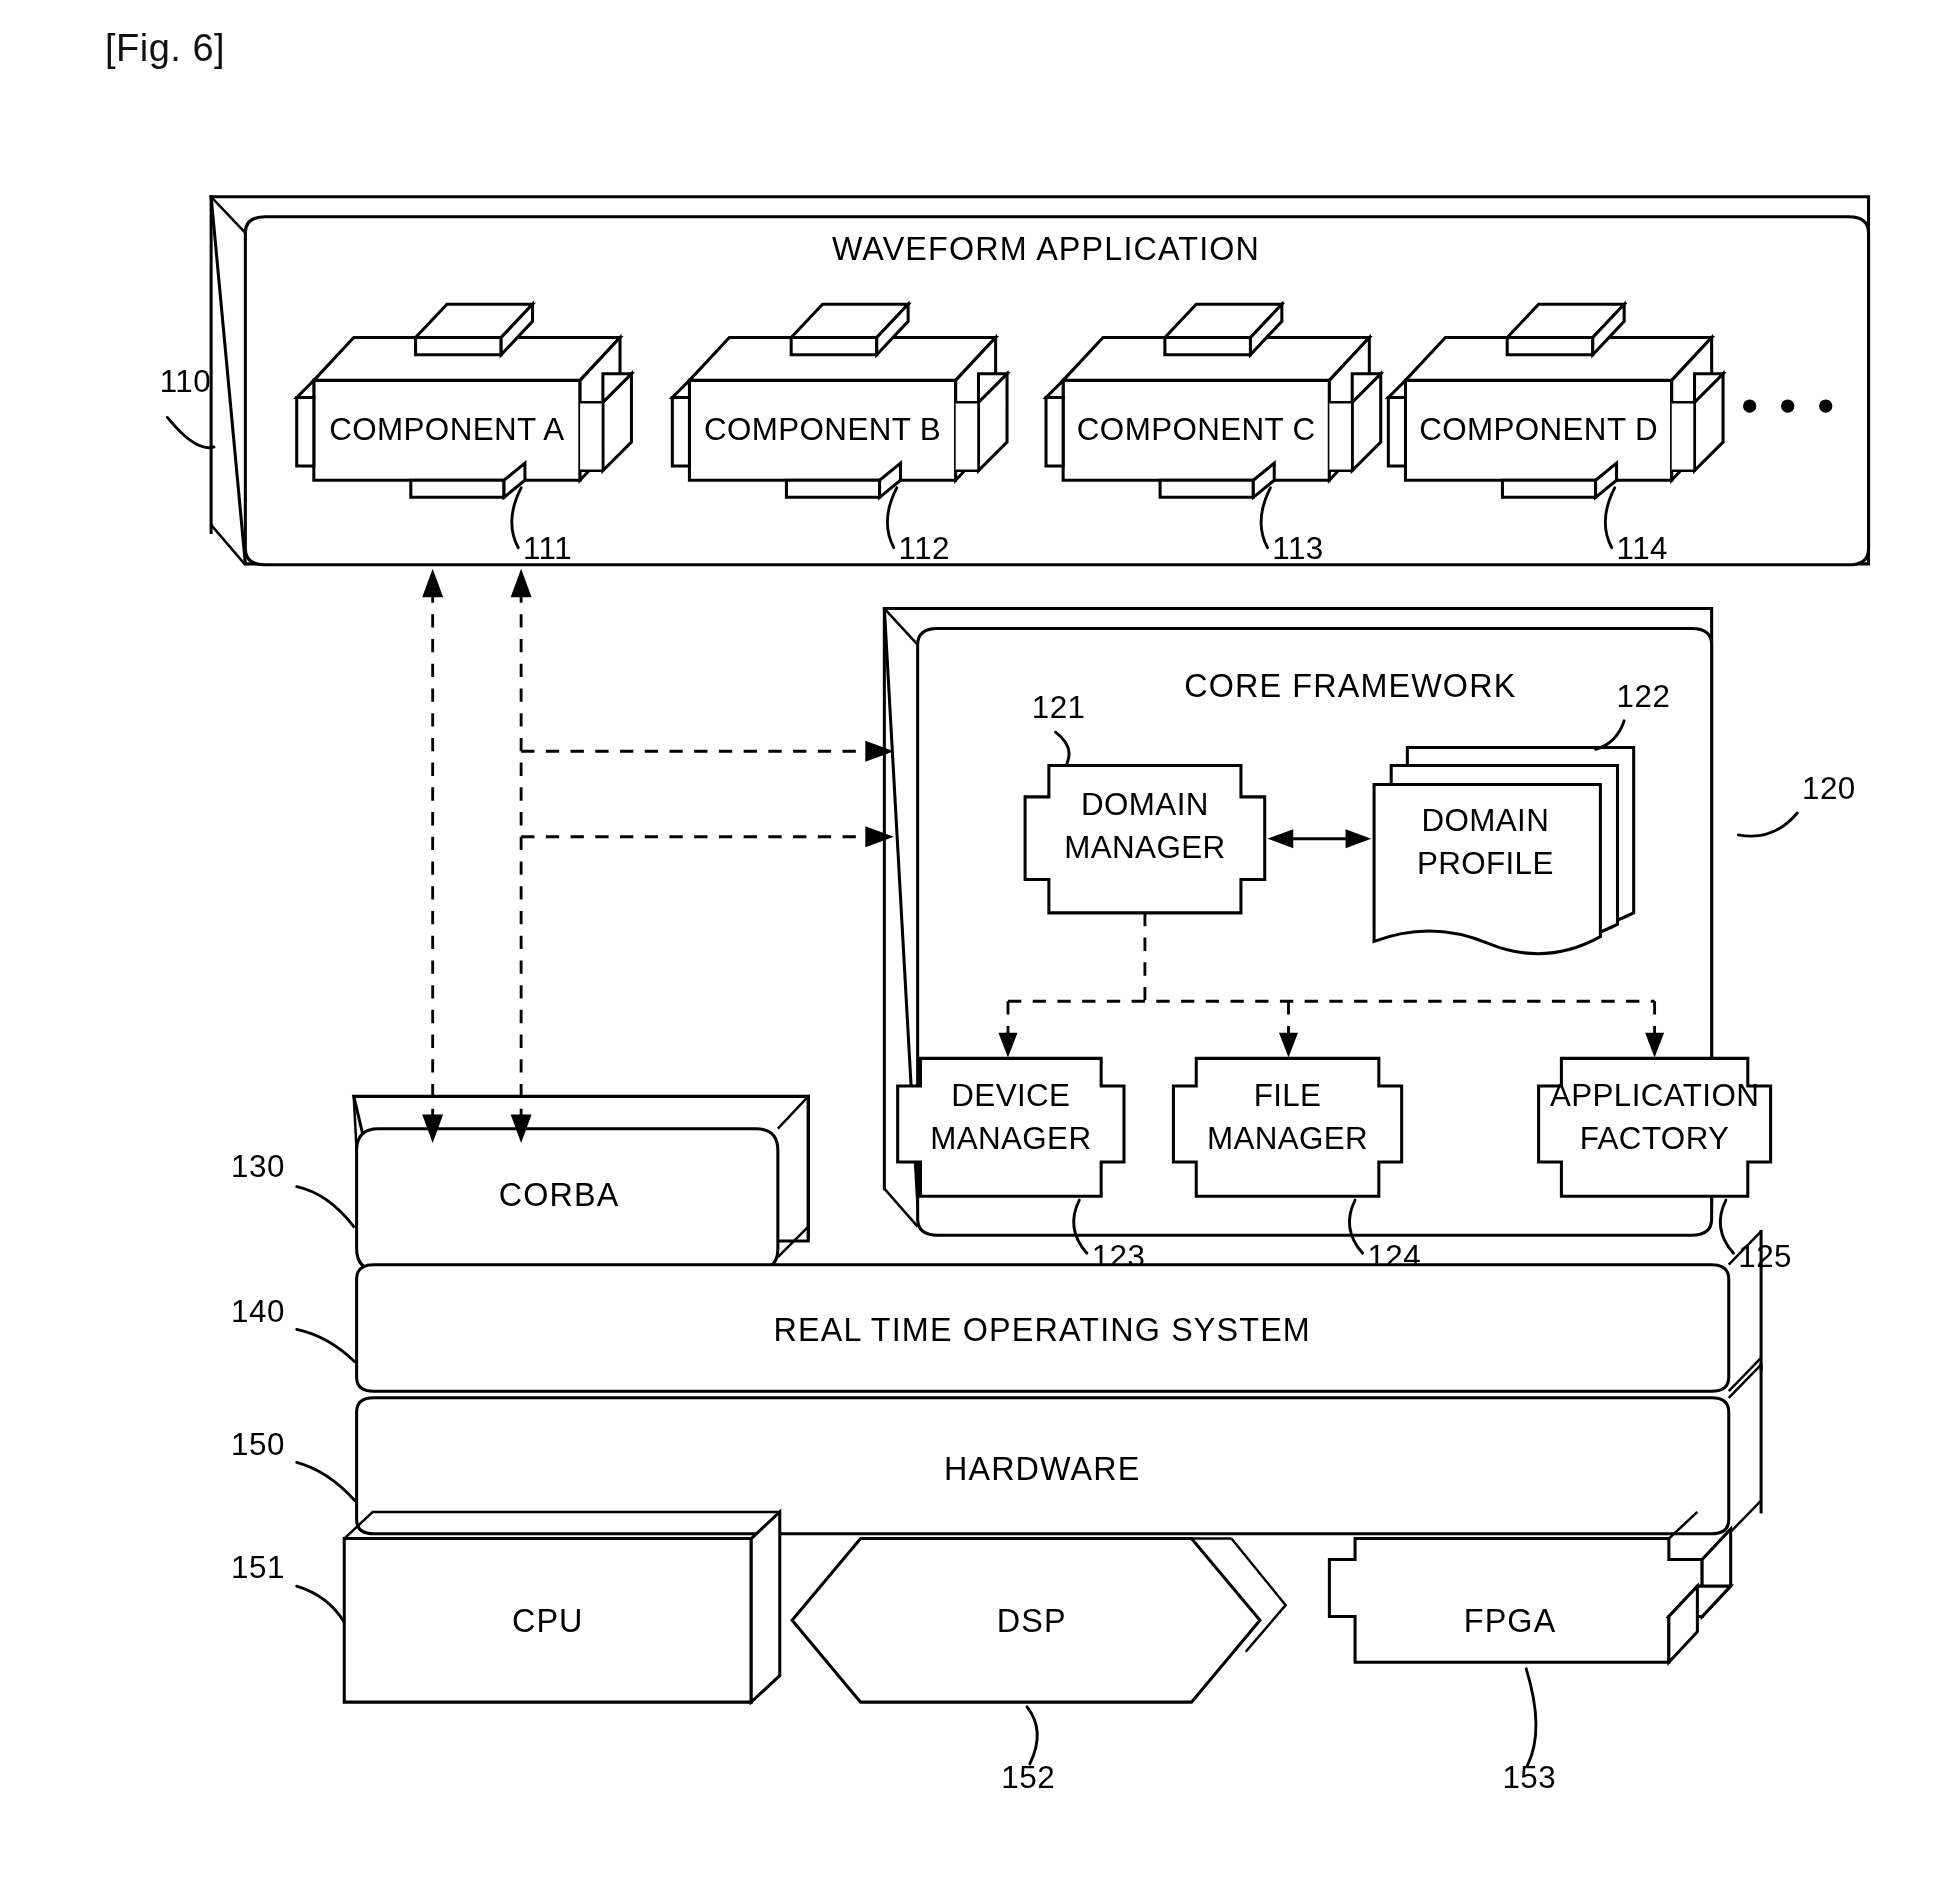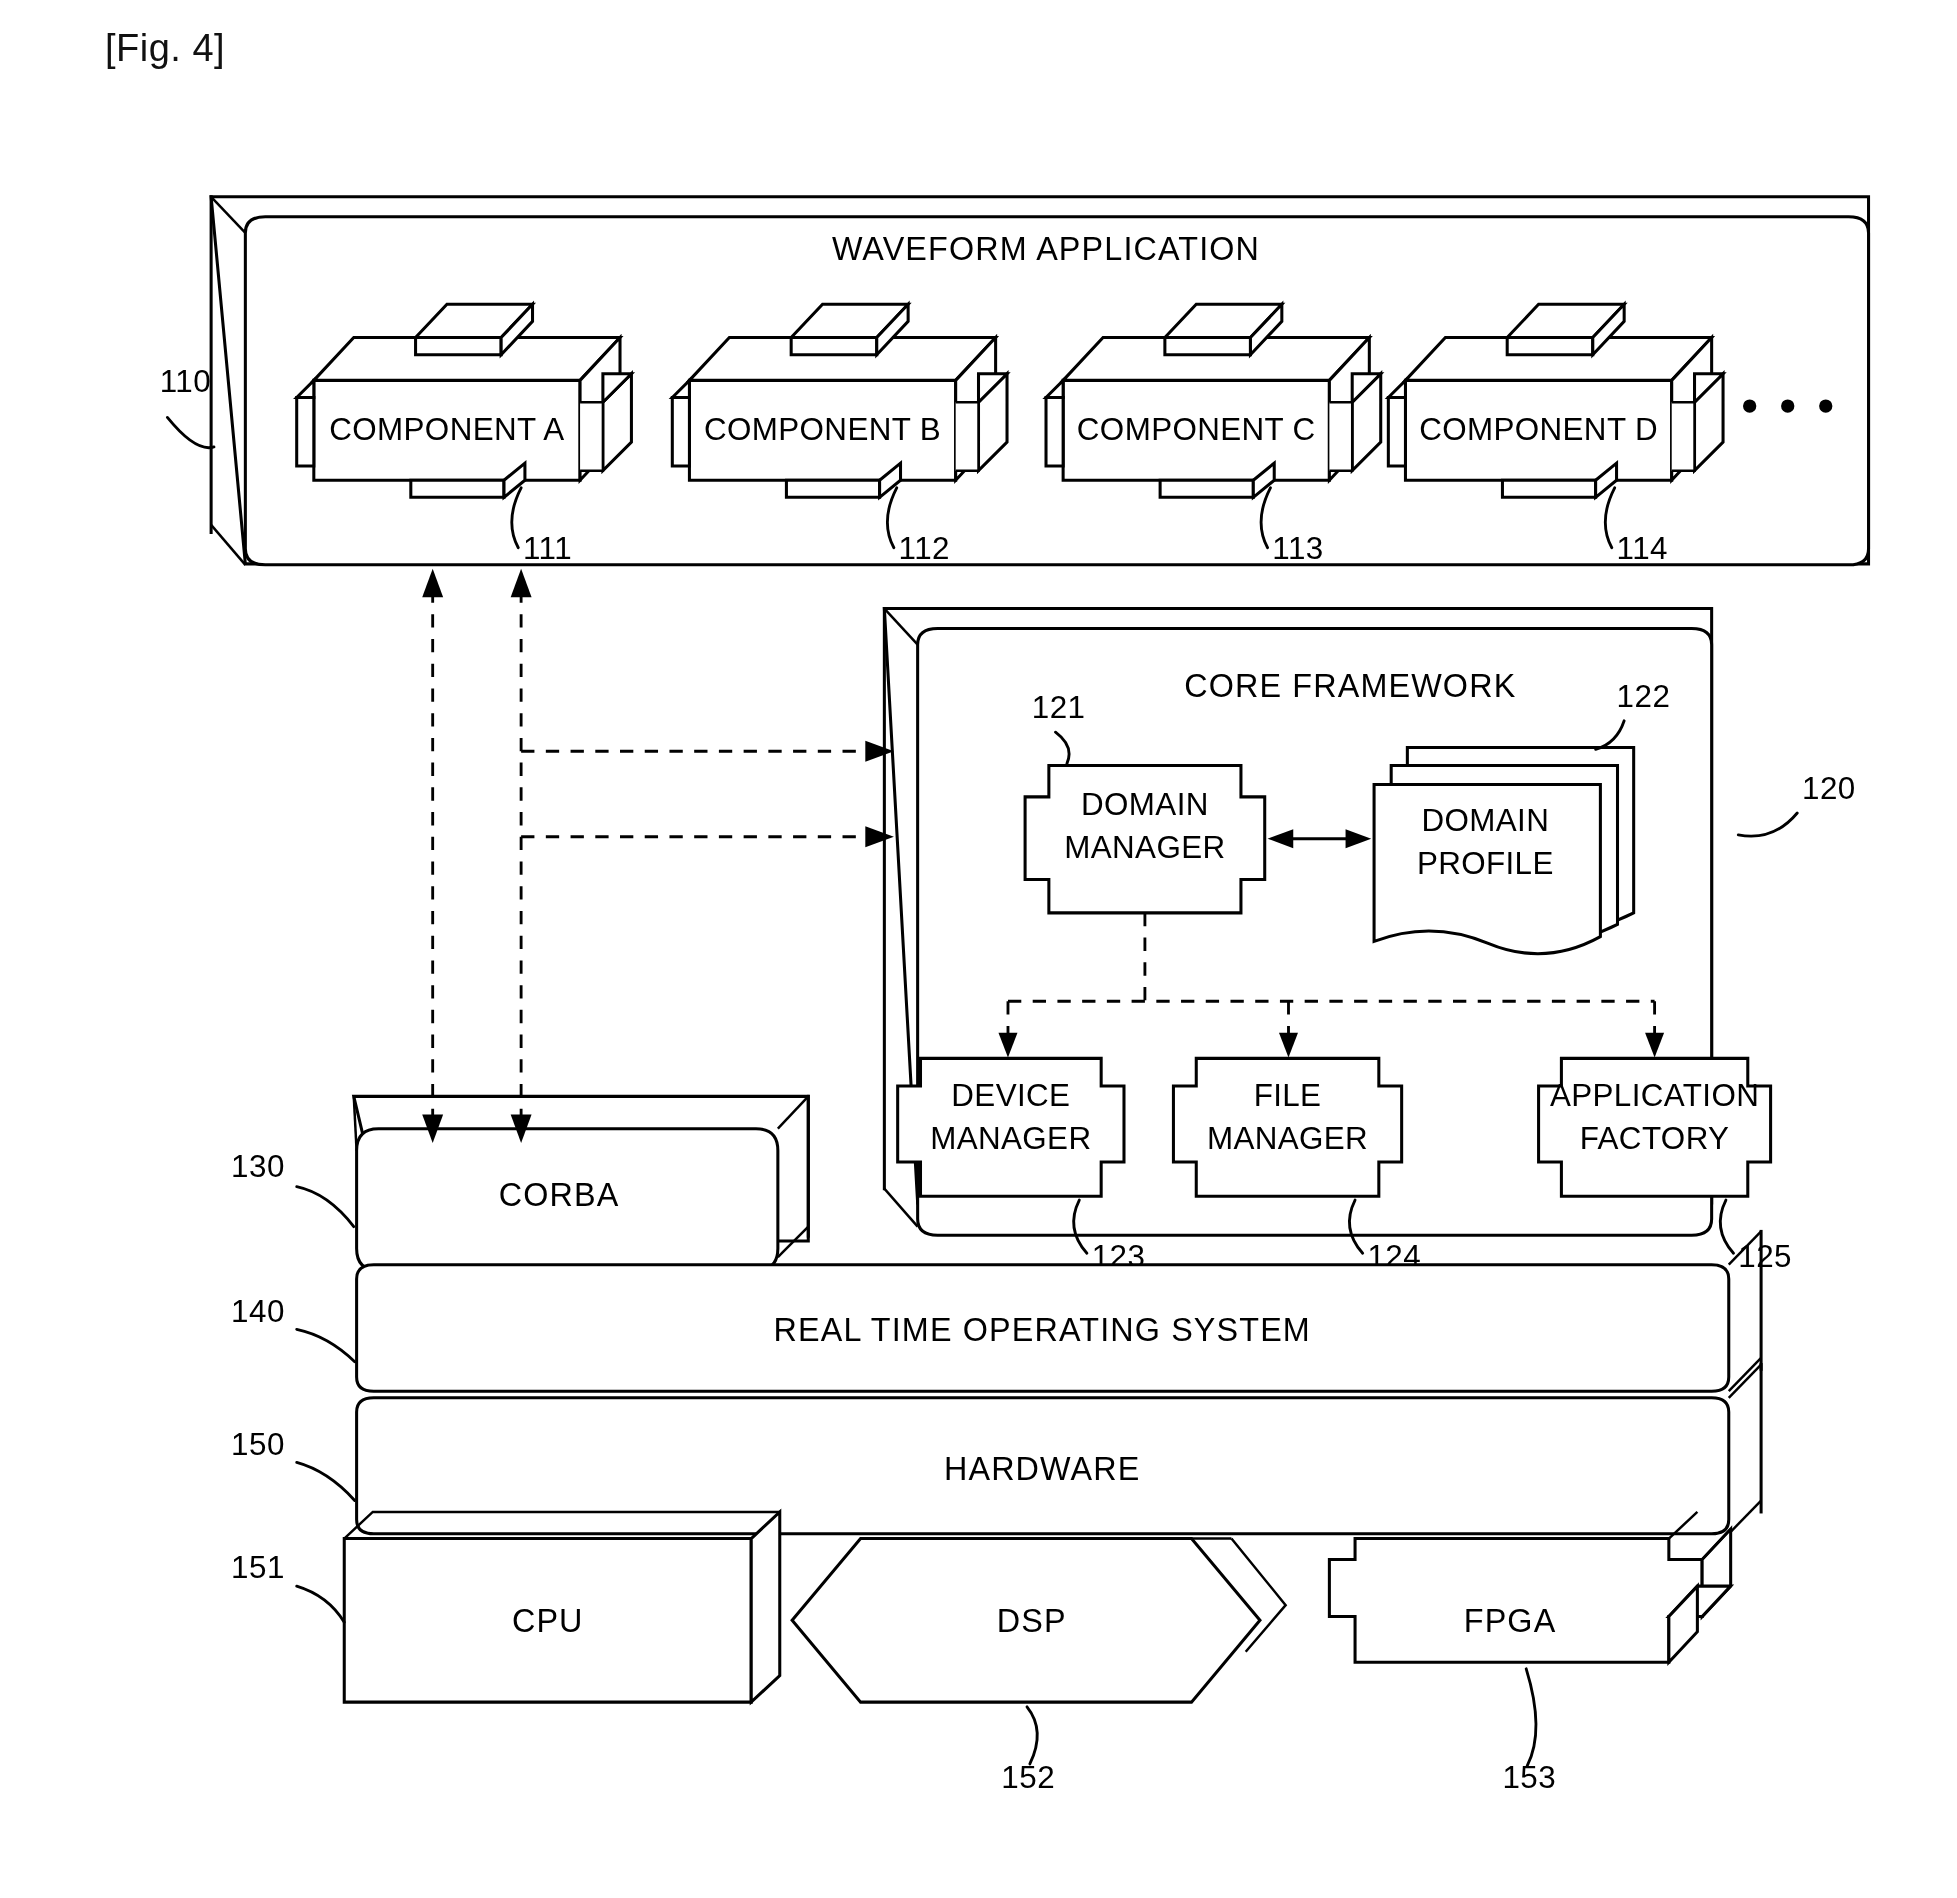--- a/index.html
+++ b/index.html
@@ -90,21 +90,21 @@
   }
   .dot {
     fill: #000;
   }
 </style>
 </head>
 <body>
 
 <div id="fig-root">
 
-  <div id="fig-label">[Fig. 4]</div>
+  <div id="fig-label">[Fig. 6]</div>
 
   <svg id="diagram" viewBox="0 0 2058 1996">
 
     <g>
 
       <path class="stroke" d="M 222 207 L 1965 207 L 1965 593 L 258 593 Z"></path>
 
       <path class="shape" d="M 258 245
                              Q 258 228 279 228
                              L 1944 228

